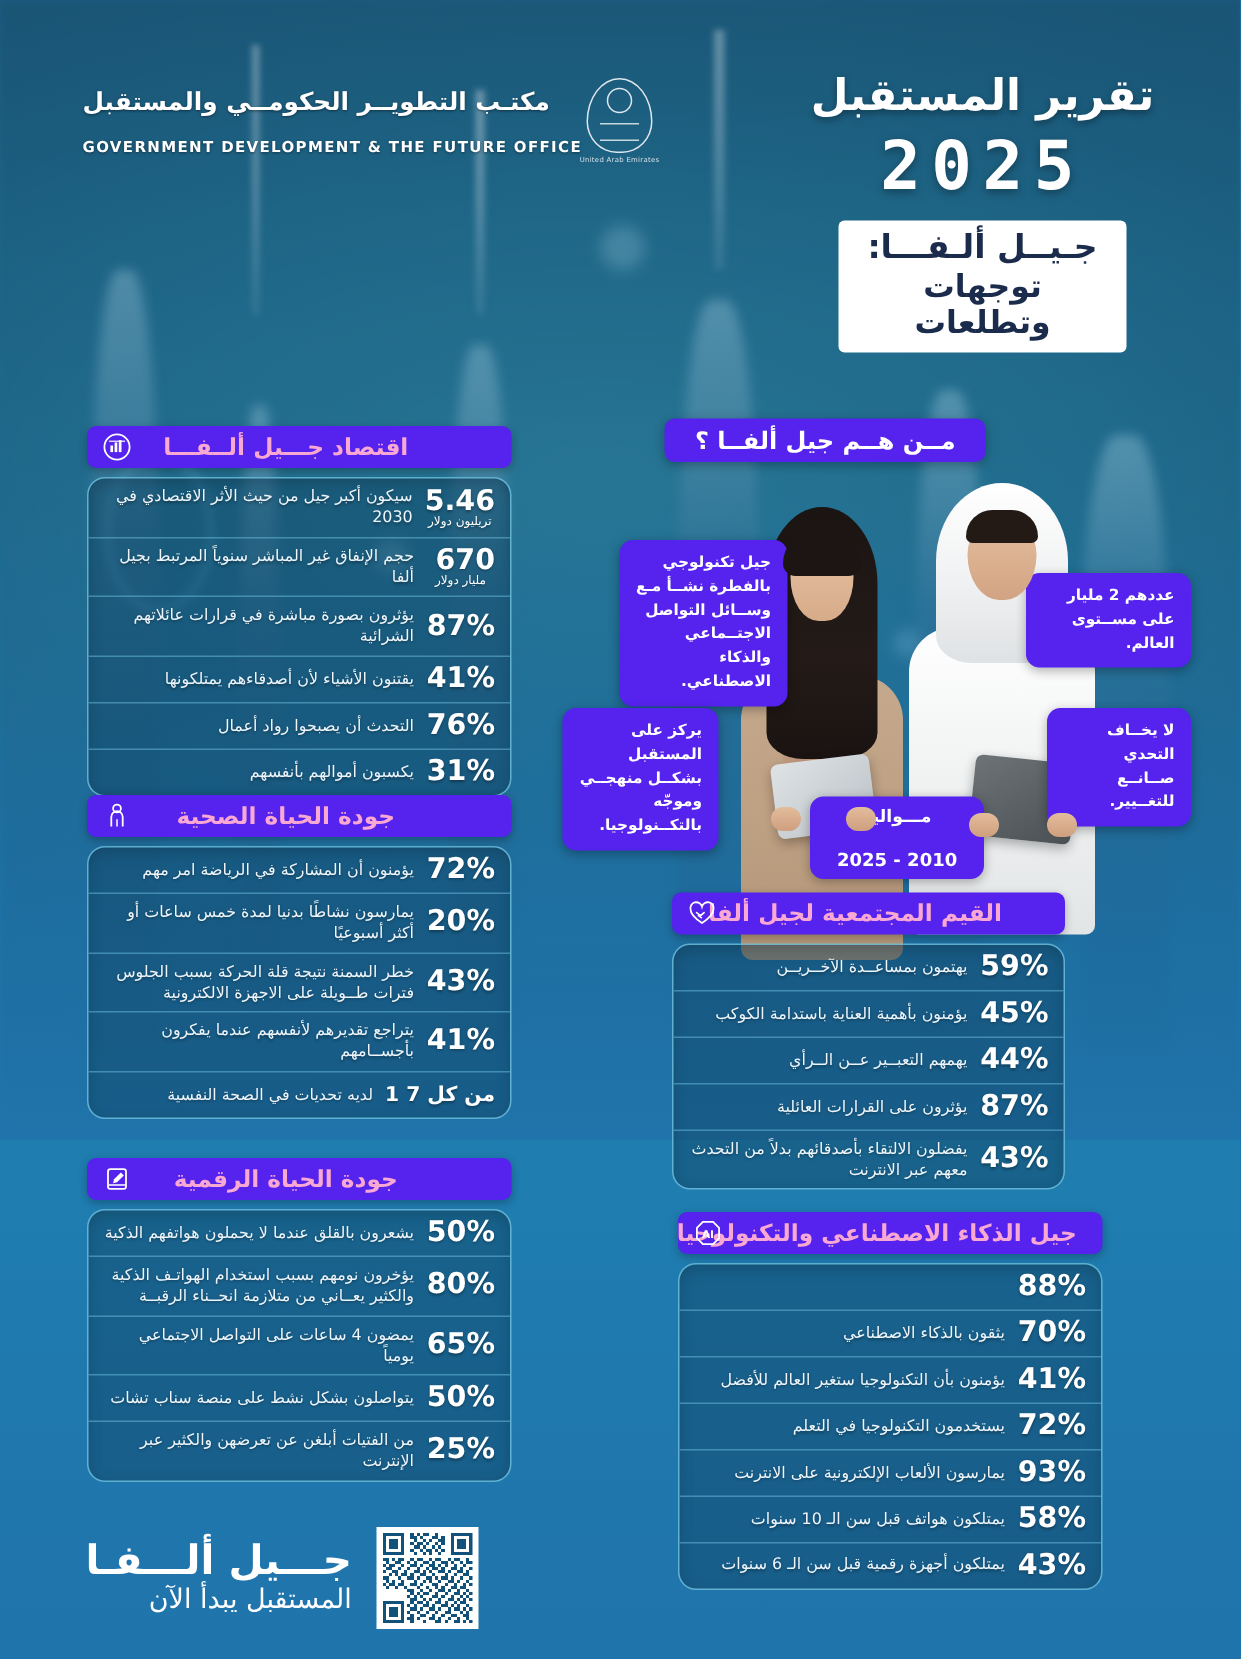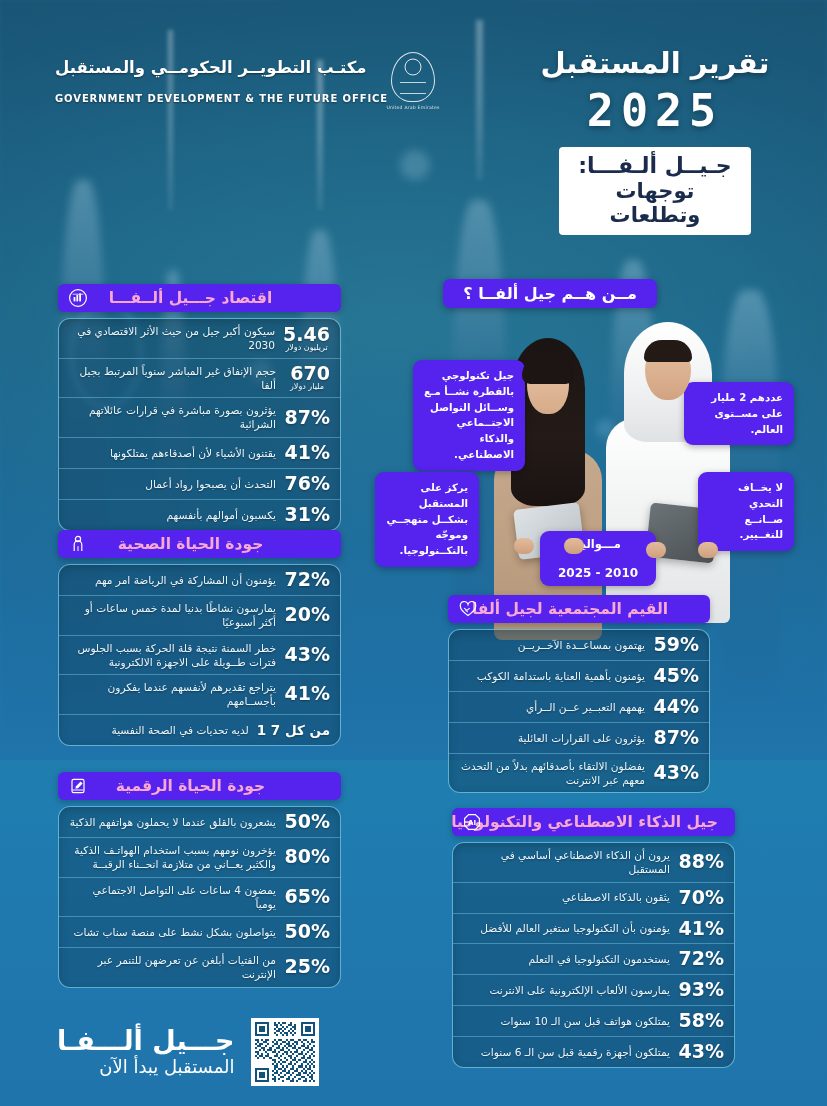--- a/index.html
+++ b/index.html
@@ -603,21 +603,21 @@
       <div class="stat-row">
         <div class="stat-val">65%</div>
         <div class="stat-txt">يمضون 4 ساعات على التواصل الاجتماعي يومياً</div>
       </div>
       <div class="stat-row">
         <div class="stat-val">50%</div>
         <div class="stat-txt">يتواصلون بشكل نشط على منصة سناب تشات</div>
       </div>
       <div class="stat-row">
         <div class="stat-val">25%</div>
-        <div class="stat-txt">من الفتيات أبلغن عن تعرضهن للتنمر عبر الإنترنت</div>
+        <div class="stat-txt">من الفتيات أبلغن عن تعرضهن والكثير عبر الإنترنت</div>
       </div>
     </div>
   </div>
 
   <div class="panel" style="left:448px; top:595px; width:262px;">
     <div class="panel-head">
       <span class="panel-icon">
         <svg width="20" height="20" viewBox="0 0 20 20">
           <path d="M10 16.4 C4.4 12.6 2.4 9.8 2.4 7.5 A3.6 3.6 0 0 1 10 5.4 A3.6 3.6 0 0 1 17.6 7.5 C17.6 9.8 15.6 12.6 10 16.4 Z" fill="none" stroke="#fff" stroke-width="1.2"></path>
           <path d="M6.4 9.4 L9 11.4 L11.4 9.4" fill="none" stroke="#fff" stroke-width="1.1" stroke-linecap="round"></path>
@@ -656,21 +656,20 @@
         <svg width="20" height="20" viewBox="0 0 20 20">
           <polygon points="6.6,2.6 13.4,2.6 17.4,6.6 17.4,13.4 13.4,17.4 6.6,17.4 2.6,13.4 2.6,6.6" fill="none" stroke="#fff" stroke-width="1.2"></polygon>
           <text x="10" y="13.2" font-size="7" font-family="DejaVu Sans, sans-serif" fill="#fff" text-anchor="middle" font-weight="bold">AI</text>
         </svg>
       </span>
       <span class="panel-head-title">جيل الذكاء الاصطناعي والتكنولوجيا</span>
     </div>
     <div class="panel-body">
       <div class="stat-row">
         <div class="stat-val">88%</div>
-        <div class="stat-txt">يرون أن الذكاء الاصطناعي أساسي في المستقبل</div>
       </div>
       <div class="stat-row">
         <div class="stat-val">70%</div>
         <div class="stat-txt">يثقون بالذكاء الاصطناعي</div>
       </div>
       <div class="stat-row">
         <div class="stat-val">41%</div>
         <div class="stat-txt">يؤمنون بأن التكنولوجيا ستغير العالم للأفضل</div>
       </div>
       <div class="stat-row">

